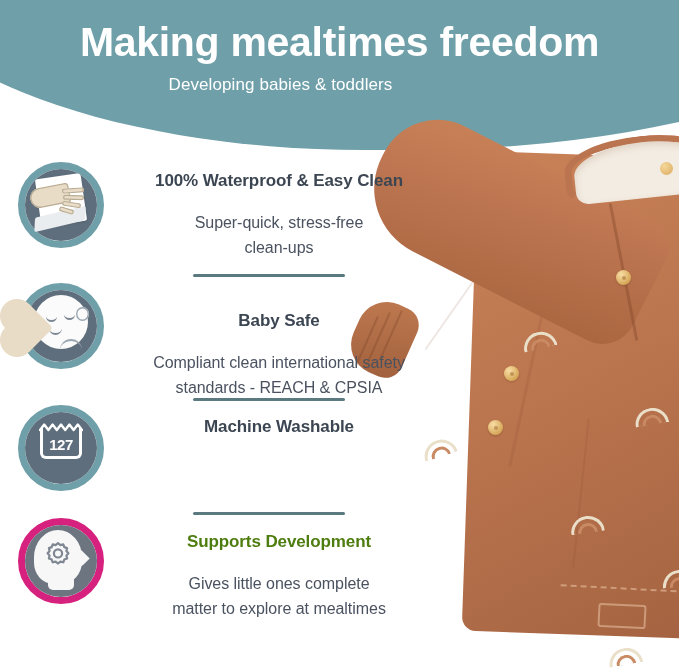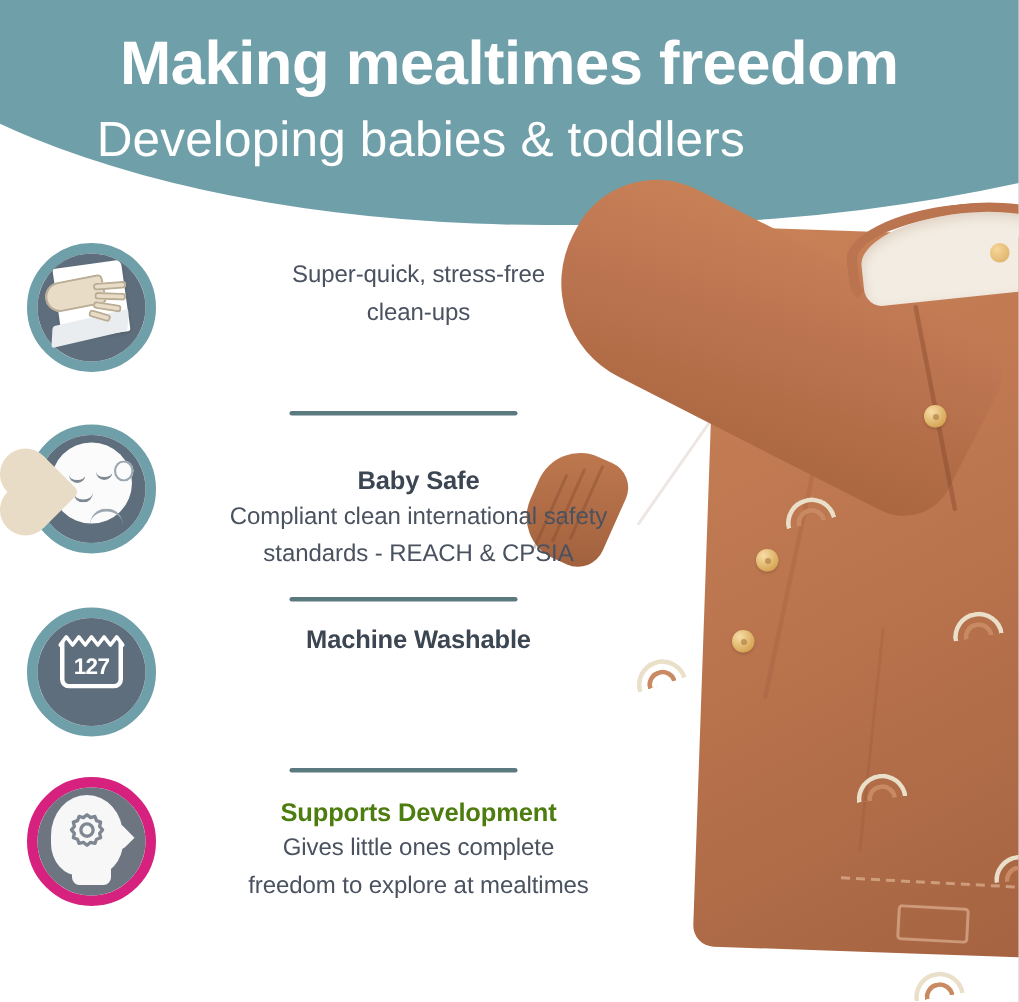--- a/index.html
+++ b/index.html
@@ -32,21 +32,21 @@
   .header-title{
     position:absolute;top:22px;left:0;width:679px;
     text-align:center;
     font-size:41px;font-weight:bold;color:#ffffff;
     letter-spacing:-0.3px;line-height:1;
     white-space:nowrap;
   }
   .header-sub{
     position:absolute;top:76px;left:0;width:561px;
     text-align:center;
-    font-size:33px;font-weight:normal;color:#ffffff;
+    font-size:17px;font-weight:normal;color:#ffffff;
     letter-spacing:0.1px;line-height:1;
     white-space:nowrap;
   }
 
   
   .product{
     position:absolute;left:330px;top:118px;
     width:349px;height:550px;
     overflow:hidden;
   }
@@ -189,21 +189,21 @@
     position:absolute;left:118px;width:322px;text-align:center;
   }
   .fhead{
     font-size:17px;font-weight:bold;color:#3c4652;
     line-height:1.25;letter-spacing:-0.1px;
     white-space:nowrap;
   }
   .fhead.accent{color:#4d7c0f;}
   .fbody{
     font-size:16px;font-weight:normal;color:#4a5260;
-    line-height:1.55;margin-top:2px;
+    line-height:1.55;margin-top:20px;
     letter-spacing:-0.05px;
   }
   .divider{
     position:absolute;left:193px;width:152px;height:3px;
     background:#5b7a80;border-radius:2px;
   }
 
   
   .ic{position:absolute;inset:0;}
   .cloth{
@@ -381,20 +381,21 @@
           <div class="cloth"></div>
           <div class="cloth-fold"></div>
           <div class="hand"></div>
           <div class="finger" style="left:44px;top:26px;width:22px;transform:rotate(-4deg);"></div>
           <div class="finger" style="left:45px;top:33px;width:21px;transform:rotate(2deg);"></div>
           <div class="finger" style="left:44px;top:40px;width:19px;transform:rotate(9deg);"></div>
           <div class="finger" style="left:41px;top:46px;width:15px;transform:rotate(16deg);"></div>
         </div>
       </div>
       <div class="ftext" style="top:18px;">
+        <div class="fhead">100% Waterproof &amp; Easy Clean</div>
         <div class="fbody">
           <div>Super-quick, stress-free</div>
           <div>clean-ups</div>
         </div>
       </div>
     </div>
 
     <div class="divider" style="top:122px;"></div>
 
     <div class="feature" style="top:128px;">
@@ -457,19 +458,19 @@
                        L5.6 11 L4.9 8.1 L7.7 7.1 L8.7 4.3 L11.6 5.1 Z"></path>
               <circle cx="14" cy="13.4" r="4.1"></circle>
             </g>
           </svg>
         </div>
       </div>
       <div class="ftext" style="top:15px;">
         <div class="fhead accent">Supports Development</div>
         <div class="fbody">
           <div>Gives little ones complete</div>
-          <div>freedom to explore at mealtimes</div>
+          <div>matter to explore at mealtimes</div>
         </div>
       </div>
     </div>
 
   </div>
 </div>
 
 </body></html>

